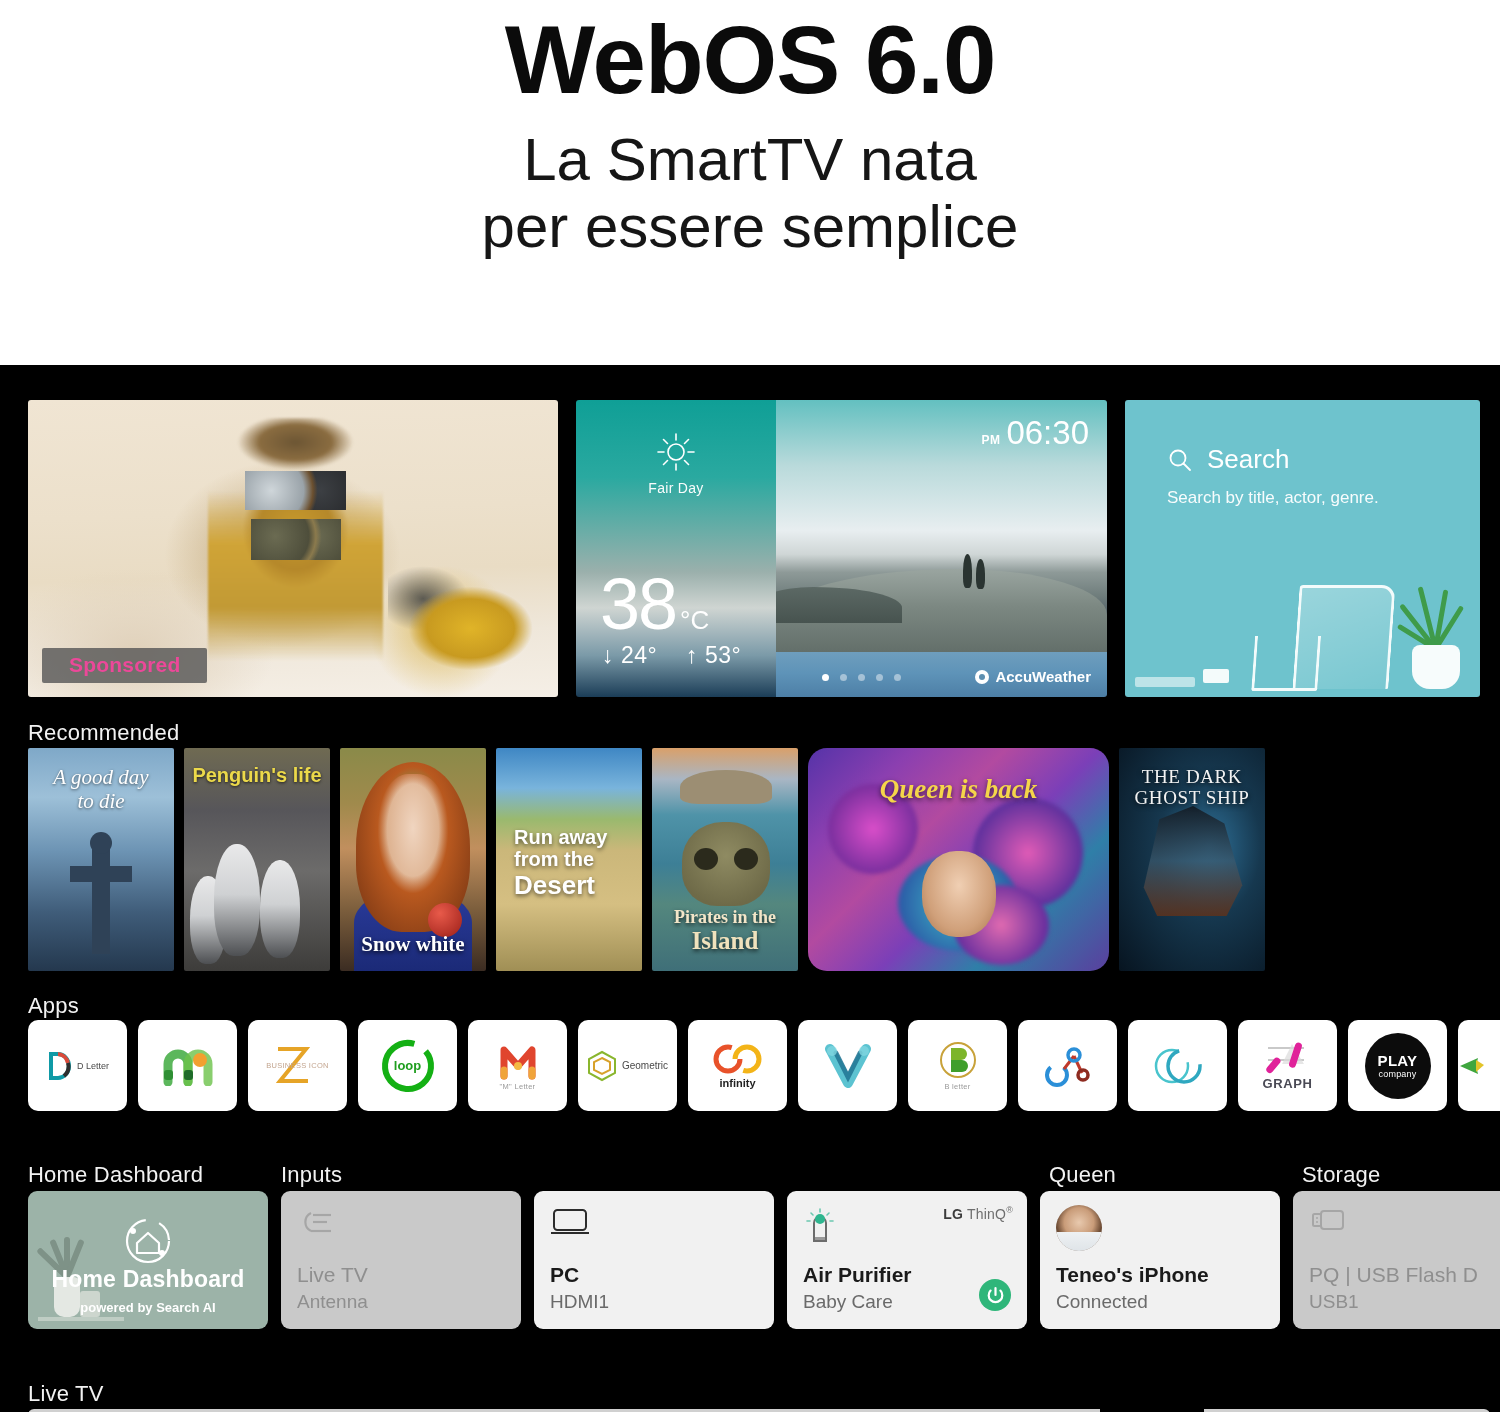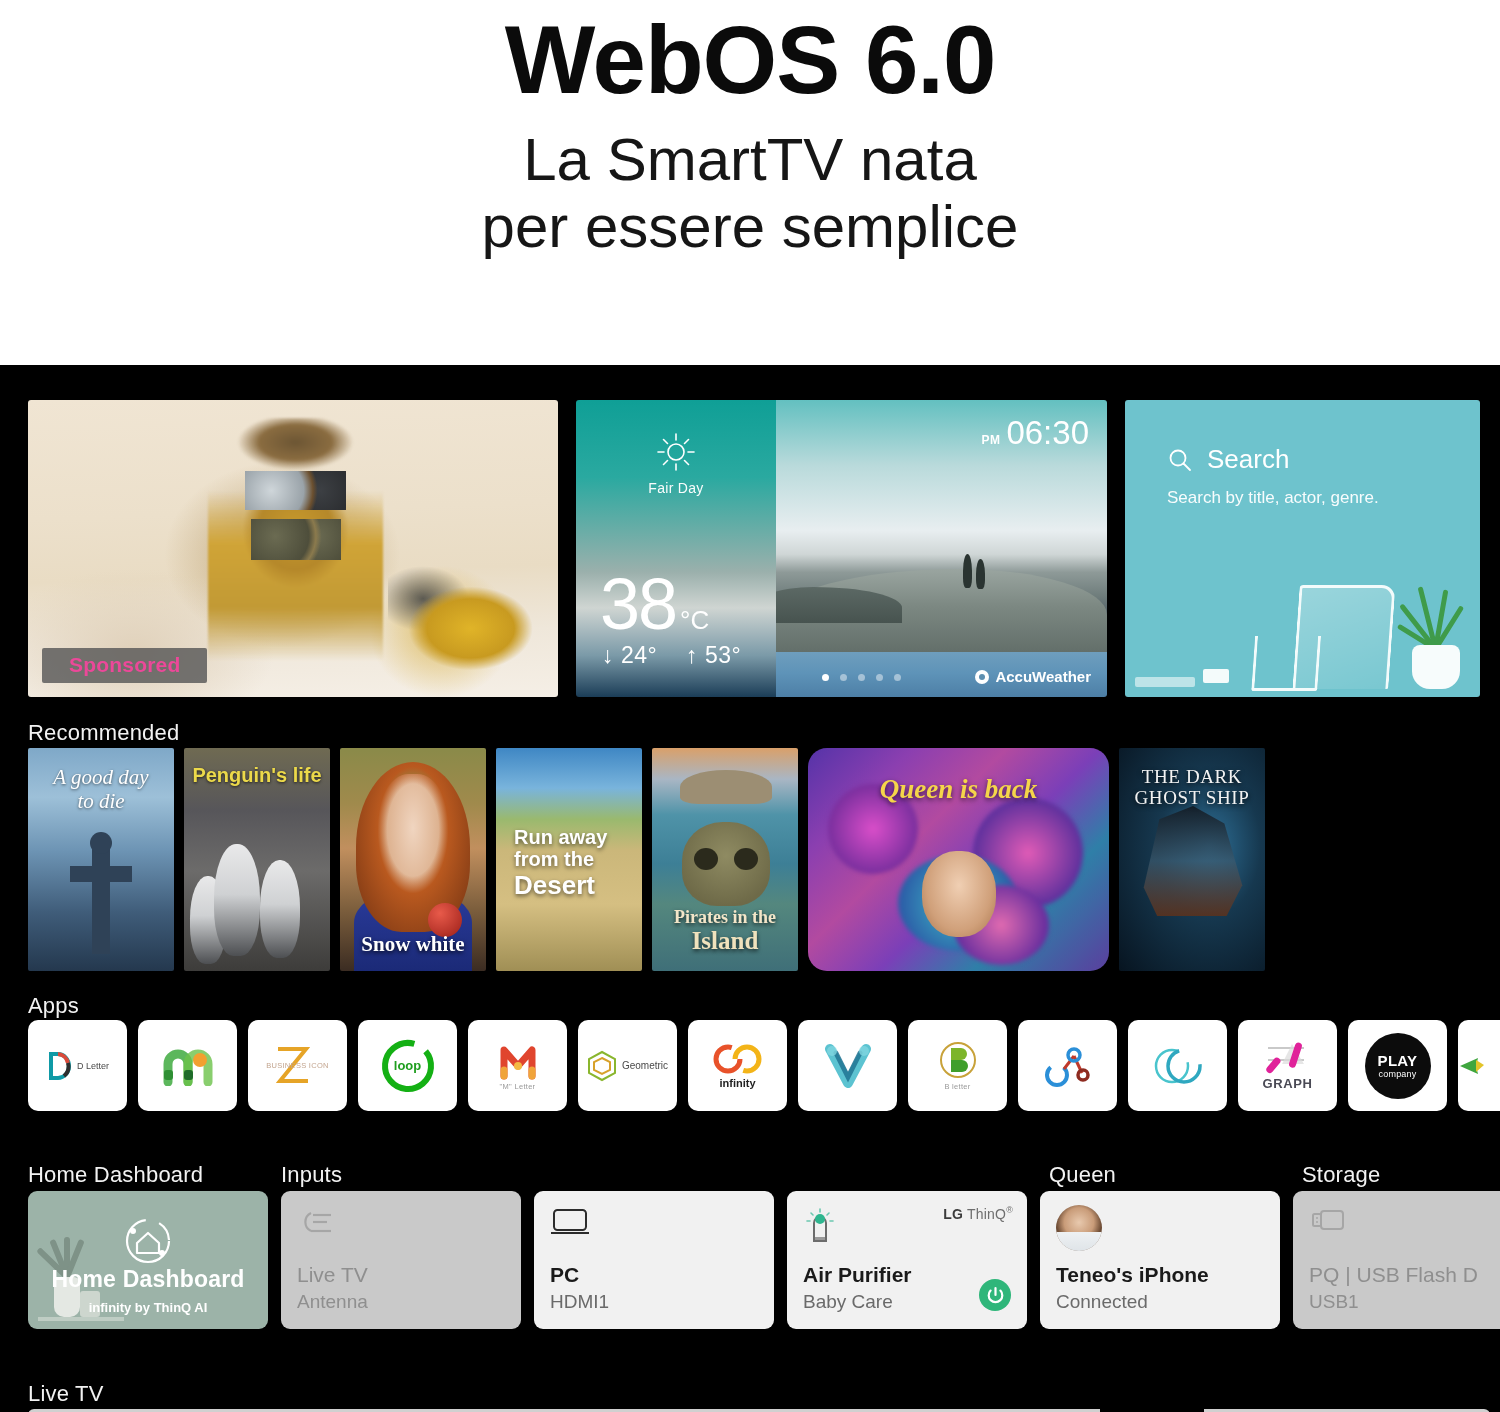--- a/index.html
+++ b/index.html
@@ -600,21 +600,21 @@
         <div class="vase2"></div>
         <div class="shelf"></div>
       </div>
       <svg class="hicon" width="56" height="56" viewBox="0 0 56 56">
         <circle cx="28" cy="28" r="21" fill="none" stroke="#fff" stroke-width="2.2" stroke-dasharray="96 14 20 14"></circle>
         <path d="M17 30 L28 20 L39 30 V40 H17 Z" fill="none" stroke="#fff" stroke-width="2.2" stroke-linejoin="round"></path>
         <circle cx="13" cy="18" r="3" fill="#fff"></circle>
         <circle cx="42" cy="40" r="3" fill="#fff"></circle>
       </svg>
       <div class="hd-title">Home Dashboard</div>
-      <div class="hd-sub">infinity by ThinQ AI</div>
+      <div class="hd-sub">powered by Search AI</div>
     </div>
 
     <div class="dash-card dc-dim">
       <svg class="dash-icon ic" width="38" height="30" viewBox="0 0 38 30">
         <path d="M14 6 a10 10 0 0 0 0 18" fill="none" stroke="#8a8a8a" stroke-width="2.2"></path>
         <line x1="16" y1="8" x2="34" y2="8" stroke="#8a8a8a" stroke-width="2.2"></line>
         <line x1="16" y1="15" x2="30" y2="15" stroke="#8a8a8a" stroke-width="2.2"></line>
         <line x1="14" y1="24" x2="34" y2="24" stroke="#8a8a8a" stroke-width="2.2"></line>
       </svg>
       <div class="dc-title">Live TV</div>

